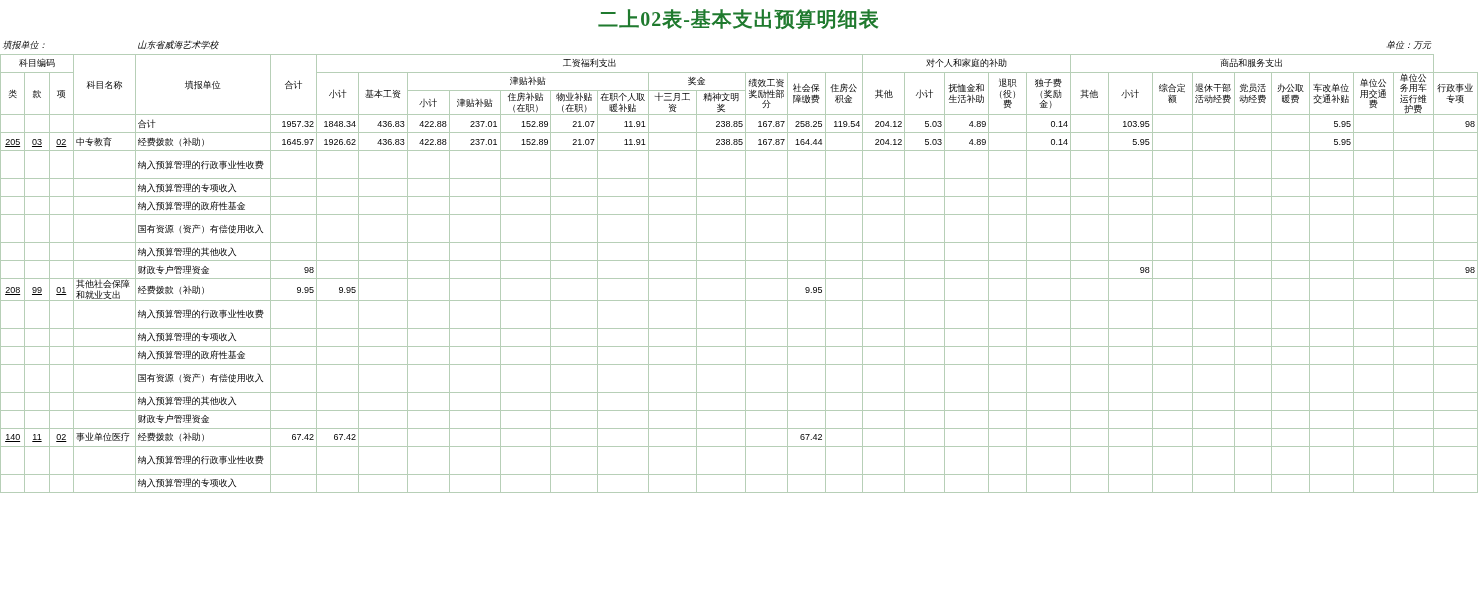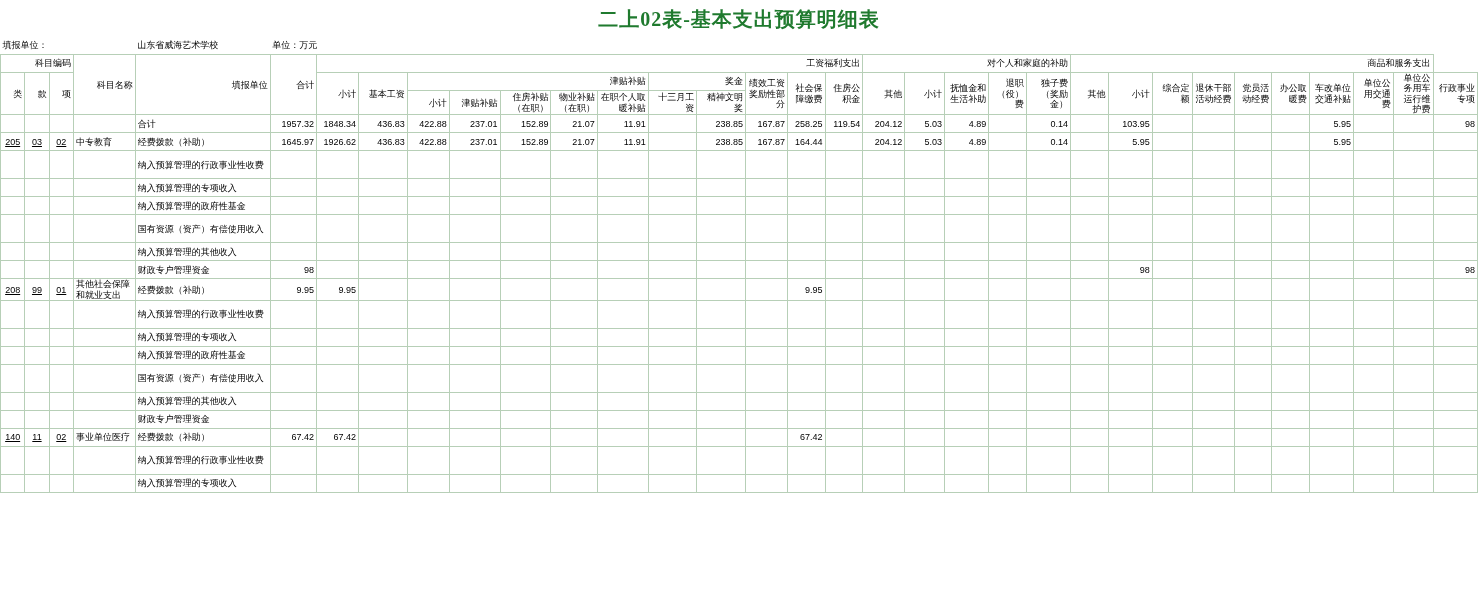--- a/index.html
+++ b/index.html
@@ -29,25 +29,25 @@
     color:#000;
   }
   table.sheet td{
     border:1px solid #b7cfb7;
     padding:0 2px;
     vertical-align:middle;
     overflow:hidden;
     line-height:1.15;
     height:17px;
   }
-  .hdr{text-align:right;font-weight:normal;}
+  .hdr{text-align:center;font-weight:normal;}
   .num{text-align:right;padding-right:3px;}
   .lbl{text-align:left;}
   .ctr{text-align:center;text-decoration:underline;}
-  .nb{border:none !important;}
+  .nb{border:none !important;font-style:italic;}
   .meta{font-size:9px;}
   .cellwrap{display:block;width:100%;word-break:break-all;white-space:normal;}
 </style>
 </head>
 <body>
 
 <div id="page">
 
   <div class="title">二上02表-基本支出预算明细表</div>
 
@@ -85,21 +85,21 @@
         <col style="width:40px">
         <col style="width:36px">
         <col style="width:36px">
         <col style="width:40px">
     </colgroup>
 
     <tbody>
         <tr>
       <td class="nb lbl meta" colspan="4">填报单位：</td>
       <td class="nb lbl meta">山东省威海艺术学校</td>
-      <td class="nb" colspan="27" style="text-align:left;"><span>单位：万元</span></td>
+      <td class="nb" colspan="27" style="text-align:right;"><span>单位：万元</span></td>
     </tr>
 
     <tr>
       <td class="hdr" colspan="3" rowspan="1">科目编码</td>
       <td class="hdr" rowspan="4">科目名称</td>
       <td class="hdr" rowspan="4">填报单位</td>
       <td class="hdr" rowspan="4">合计</td>
       <td class="hdr" colspan="12">工资福利支出</td>
       <td class="hdr" colspan="5">对个人和家庭的补助</td>
       <td class="hdr" colspan="9">商品和服务支出</td>

